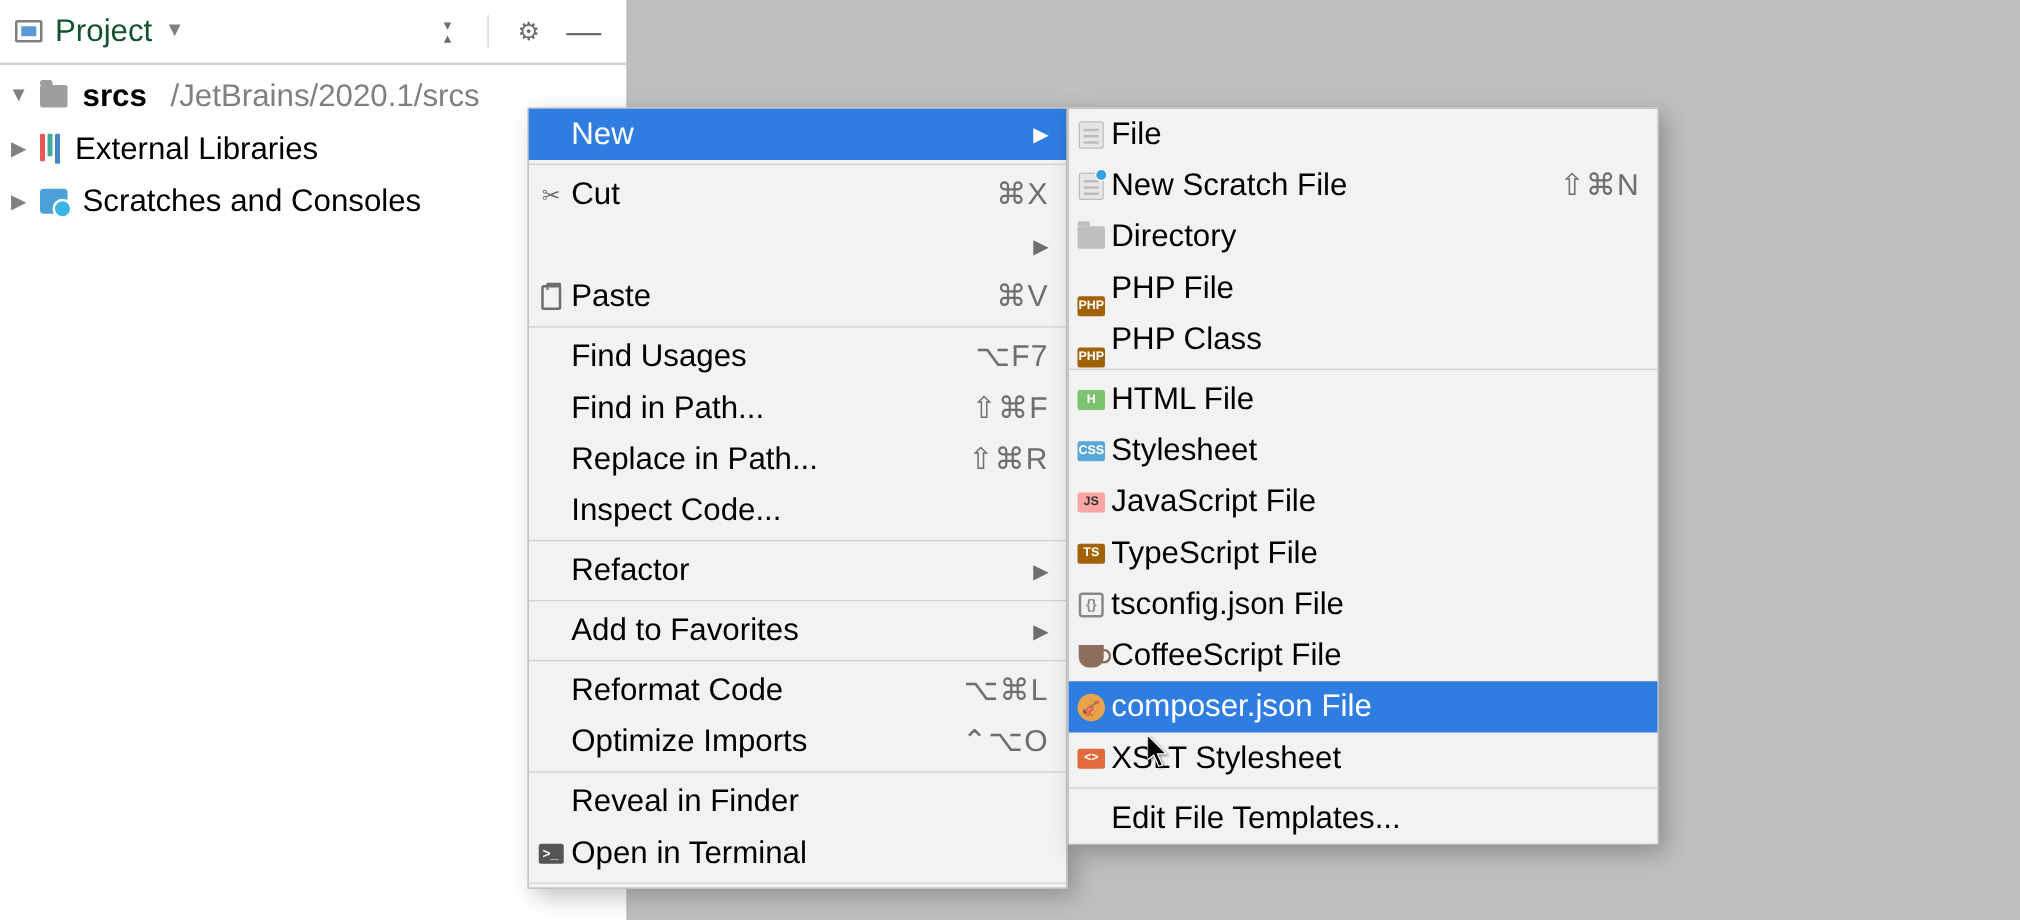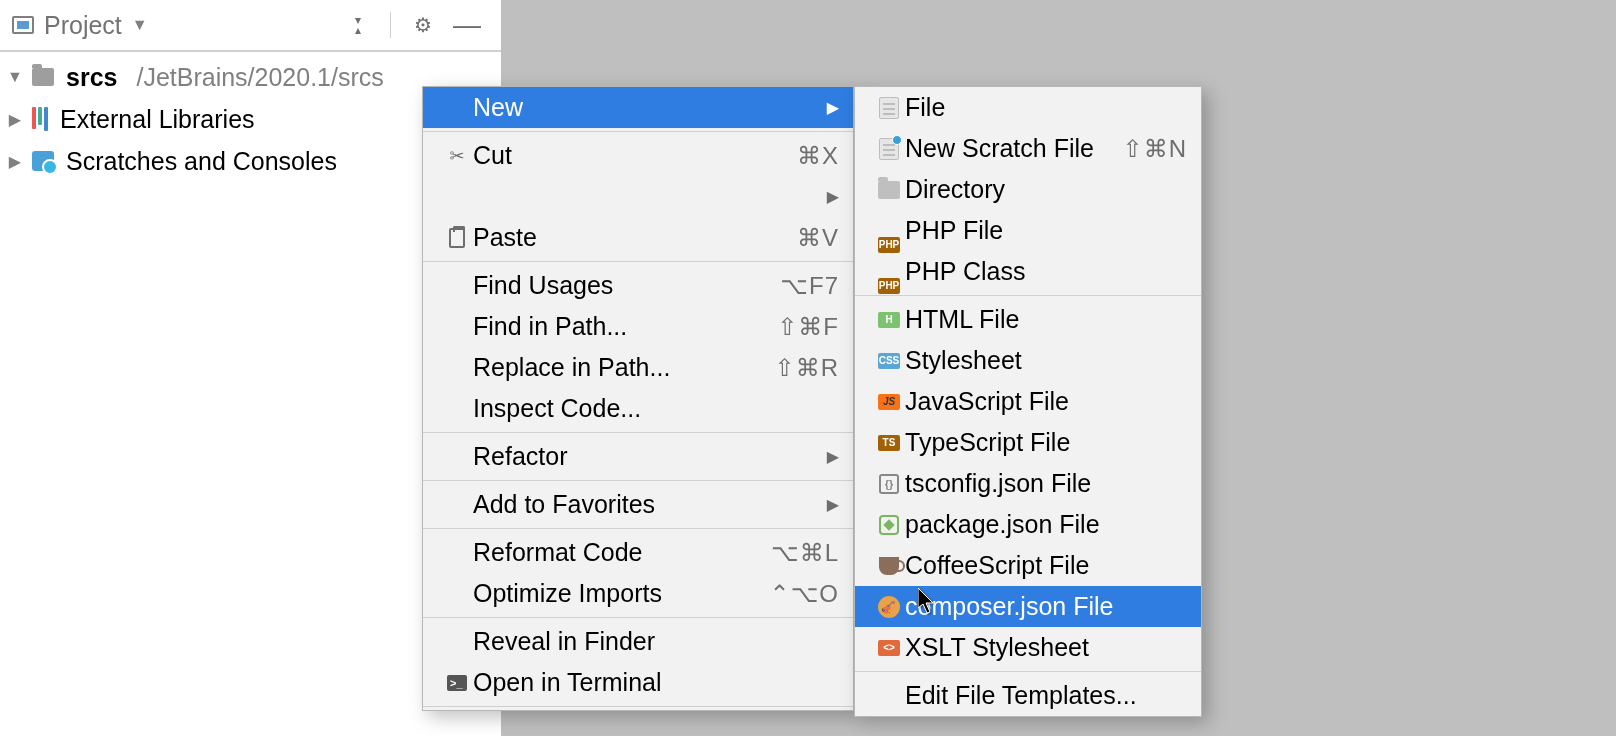--- a/index.html
+++ b/index.html
@@ -1,59 +1,59 @@
 <!DOCTYPE html>
 <html><head>
   <meta charset="utf-8">
   <style>
     * { margin:0; padding:0; box-sizing:border-box; font-family:-apple-system,BlinkMacSystemFont,"Segoe UI",Arial,sans-serif; -webkit-font-smoothing:antialiased; }
     body { width:1616px; height:736px; background:#bfbfbf; position:relative; overflow:hidden; font-size:25px; color:#000; }
     .project-panel { position:absolute; left:0; top:0; width:501px; height:736px; background:#fff; }
     .project-header { height:52px; display:flex; align-items:center; padding:0 12px; border-bottom:2px solid #d1d1d1; }
     .proj-icon { width:22px; height:18px; border:2px solid #7f7f7f; border-radius:2px; margin-right:10px; position:relative; }
     .proj-icon::before { content:""; position:absolute; left:3px; top:3px; width:12px; height:8px; background:#5b9bd5; }
-    .project-header .label { font-weight:400; color:#737373; }
+    .project-header .label { font-weight:400; color:#14532d; }
     .project-header .drop { margin-left:10px; color:#808080; font-size:16px; }
     .project-header .spacer { flex:1; }
     .hdr-btn { width:28px; height:28px; display:flex; align-items:center; justify-content:center; color:#6e6e6e; margin:0 8px; }
     .tree { padding-top:4px; }
     .tree-row { display:flex; align-items:center; height:42px; padding-left:4px; }
     .chevron { width:22px; text-align:center; color:#808080; font-size:16px; }
     .tree-row .name { margin-left:6px; }
     .tree-row .path { color:#808080; margin-left:19px; }
     .folder-icon { width:22px; height:18px; background:#9e9e9e; border-radius:2px; position:relative; margin:0 6px; }
     .folder-icon::before { content:""; position:absolute; left:0; top:-4px; width:10px; height:4px; background:#9e9e9e; border-radius:2px 2px 0 0; }
     .lib-icon { display:inline-flex; gap:2px; margin:0 6px; }
     .lib-icon span { width:4px; height:22px; border-radius:1px; }
     .lib-icon span:nth-child(1){background:#e55;}
     .lib-icon span:nth-child(2){background:#4a9;height:18px;}
     .lib-icon span:nth-child(3){background:#48c;height:24px;}
     .scratch-icon { width:22px; height:20px; background:#4aa0d8; border-radius:3px; margin:0 6px; position:relative; }
     .scratch-icon::after { content:""; position:absolute; right:-4px; bottom:-4px; width:12px; height:12px; border-radius:50%; background:#39b6e6; border:2px solid #fff; }
     .context-menu { position:absolute; left:422px; top:86px; width:432px; background:#f2f2f2; border:1px solid #b7b7b7; box-shadow:6px 6px 18px rgba(0,0,0,0.25); }
-    .menu-row { display:flex; align-items:center; height:41px; padding:0 14px 0 18px; position:relative; }
+    .menu-row { display:flex; align-items:center; height:41px; padding:0 14px 0 2px; position:relative; }
     .menu-row.selected { background:#2f7de1; color:#fff; }
     .menu-row .icon-slot { width:32px; display:flex; justify-content:center; color:#6e6e6e; }
     .menu-row.selected .icon-slot { color:#fff; }
     .menu-row .label { flex:1; }
     .menu-row .shortcut { color:#6e6e6e; font-size:24px; letter-spacing:1px; }
     .menu-row .arrow { margin-left:auto; color:#6e6e6e; font-size:16px; }
     .menu-row.selected .arrow { color:#fff; }
     .menu-sep { height:1px; background:#d0d0d0; margin:3px 0; }
-    .submenu { position:absolute; left:854px; top:86px; width:348px; background:#f2f2f2; border:1px solid #b7b7b7; box-shadow:6px 6px 18px rgba(0,0,0,0.25); }
+    .submenu { position:absolute; left:854px; top:86px; width:473px; background:#f2f2f2; border:1px solid #b7b7b7; box-shadow:6px 6px 18px rgba(0,0,0,0.25); }
     .file-icon { width:20px; height:22px; border-radius:2px; display:flex; align-items:center; justify-content:center; font-size:10px; font-weight:700; color:#fff; position:relative; }
     .file-plain { background:#e6e6e6; border:1px solid #bdbdbd; }
     .file-plain::before,.file-plain::after{content:"";position:absolute;left:3px;right:3px;height:2px;background:#bdbdbd;}
     .file-plain::before{top:5px;} .file-plain::after{top:10px;}
     .file-plain .line3{position:absolute;left:3px;right:3px;top:15px;height:2px;background:#bdbdbd;}
     .badge-dot{position:absolute;right:-4px;top:-4px;width:10px;height:10px;border-radius:50%;background:#3a9fe0;border:1px solid #fff;}
     .dir-icon{width:22px;height:18px;background:#bfbfbf;border-radius:2px;position:relative;}
     .dir-icon::before{content:"";position:absolute;left:0;top:-4px;width:10px;height:4px;background:#bfbfbf;border-radius:2px 2px 0 0;}
     .tag-icon{width:22px;height:16px;border-radius:2px;font-size:10px;font-weight:700;display:flex;align-items:center;justify-content:center;color:#fff;}
-    .php{background:#a16207;margin-top:28px;} .html{background:#7cc26f;} .css{background:#5aa7d6;} .js{background:#f97316;color:#333;font-style:italic;} .ts{background:#a16207;}
+    .php{background:#a16207;margin-top:28px;} .html{background:#7cc26f;} .css{background:#5aa7d6;} .js{background:#fca5a5;color:#333;} .ts{background:#a16207;}
     .tsjson{width:20px;height:20px;border:2px solid #888;border-radius:3px;position:relative;}
     .tsjson::after{content:"{}";position:absolute;inset:0;display:flex;align-items:center;justify-content:center;font-size:11px;font-weight:700;color:#888;}
     .node-icon{width:20px;height:20px;border:2px solid #7bb661;border-radius:4px;position:relative;}
     .node-icon::after{content:"";position:absolute;left:4px;top:4px;width:8px;height:8px;background:#7bb661;transform:rotate(45deg);}
     .coffee-icon{width:20px;height:18px;background:#8a6d5b;border-radius:0 0 8px 8px;position:relative;}
     .coffee-icon::after{content:"";position:absolute;right:-6px;top:3px;width:6px;height:8px;border:2px solid #8a6d5b;border-left:none;border-radius:0 6px 6px 0;}
     .composer-icon{width:22px;height:22px;background:#e8a24a;border-radius:50%;position:relative;}
     .composer-icon::after{content:"🎻";position:absolute;inset:0;display:flex;align-items:center;justify-content:center;font-size:12px;}
     .xslt-icon{width:22px;height:16px;background:#e06a3b;border-radius:2px;display:flex;align-items:center;justify-content:center;color:#fff;font-size:10px;font-weight:700;}
     .cursor { position:absolute; left:918px; top:588px; width:20px; height:26px; pointer-events:none; }
@@ -254,26 +254,20 @@
       <span class="label">TypeScript File</span>
     </div>
     <div class="menu-row">
       <span class="icon-slot">
         <span class="tsjson"></span>
       </span>
       <span class="label">tsconfig.json File</span>
     </div>
     <div class="menu-row">
       <span class="icon-slot">
-        <span class="node-icon"></span>
-      </span>
-      <span class="label">package.json File</span>
-    </div>
-    <div class="menu-row">
-      <span class="icon-slot">
         <span class="coffee-icon"></span>
       </span>
       <span class="label">CoffeeScript File</span>
     </div>
     <div class="menu-row selected">
       <span class="icon-slot">
         <span class="composer-icon"></span>
       </span>
       <span class="label">composer.json File</span>
     </div>

